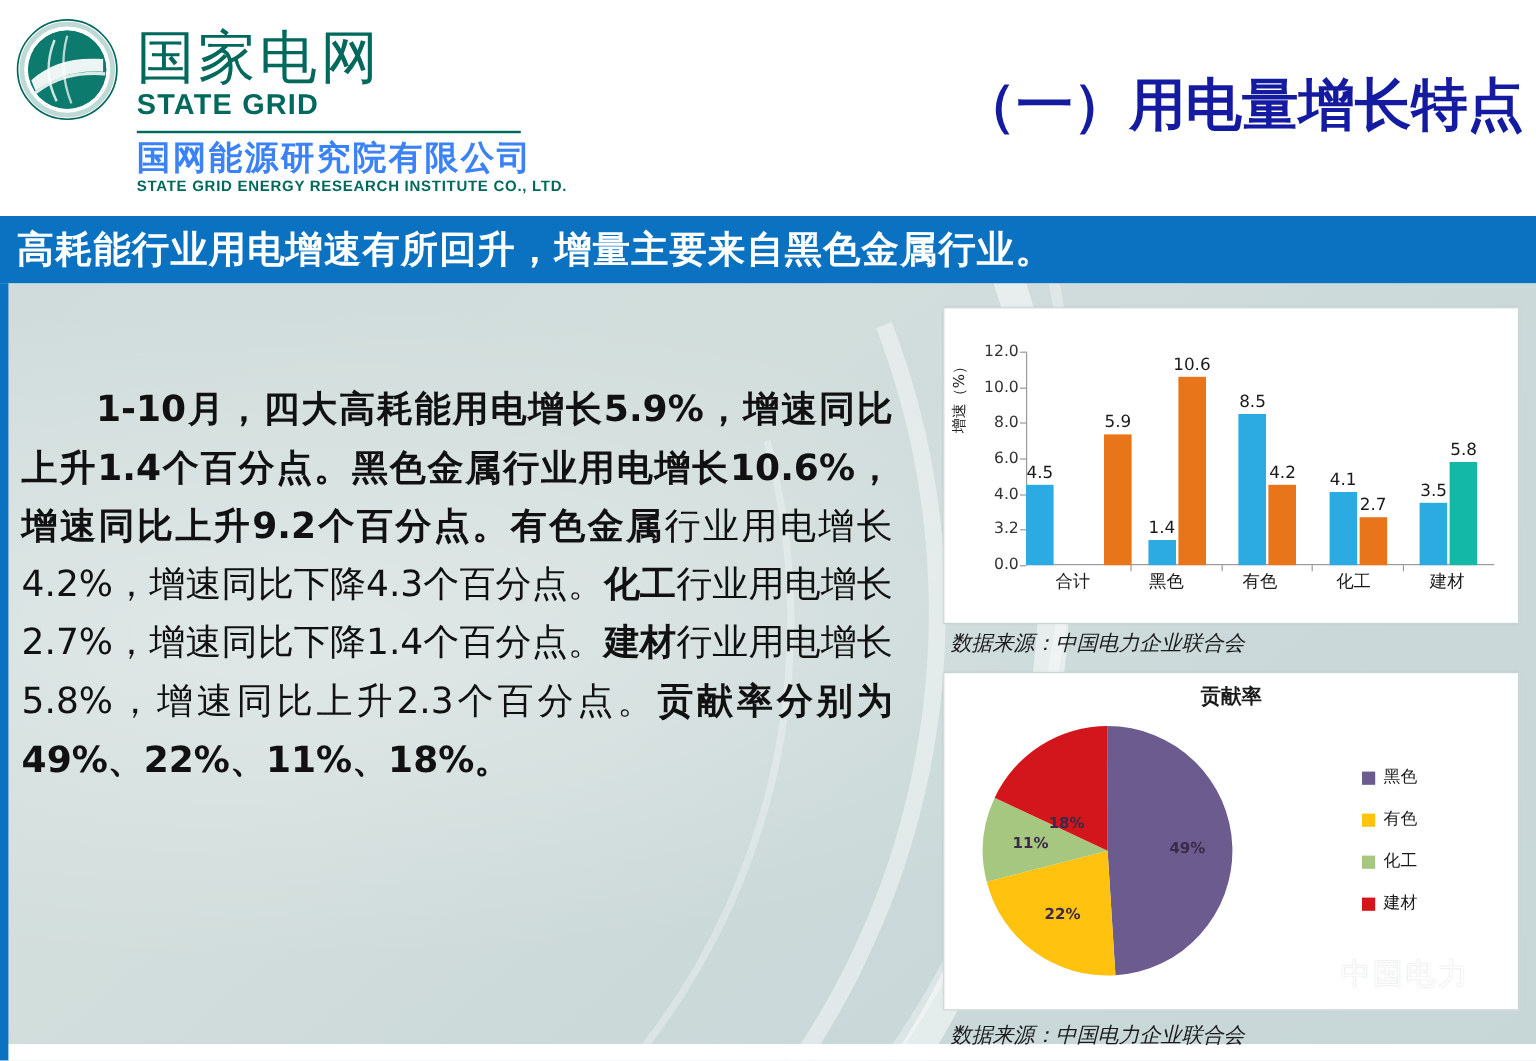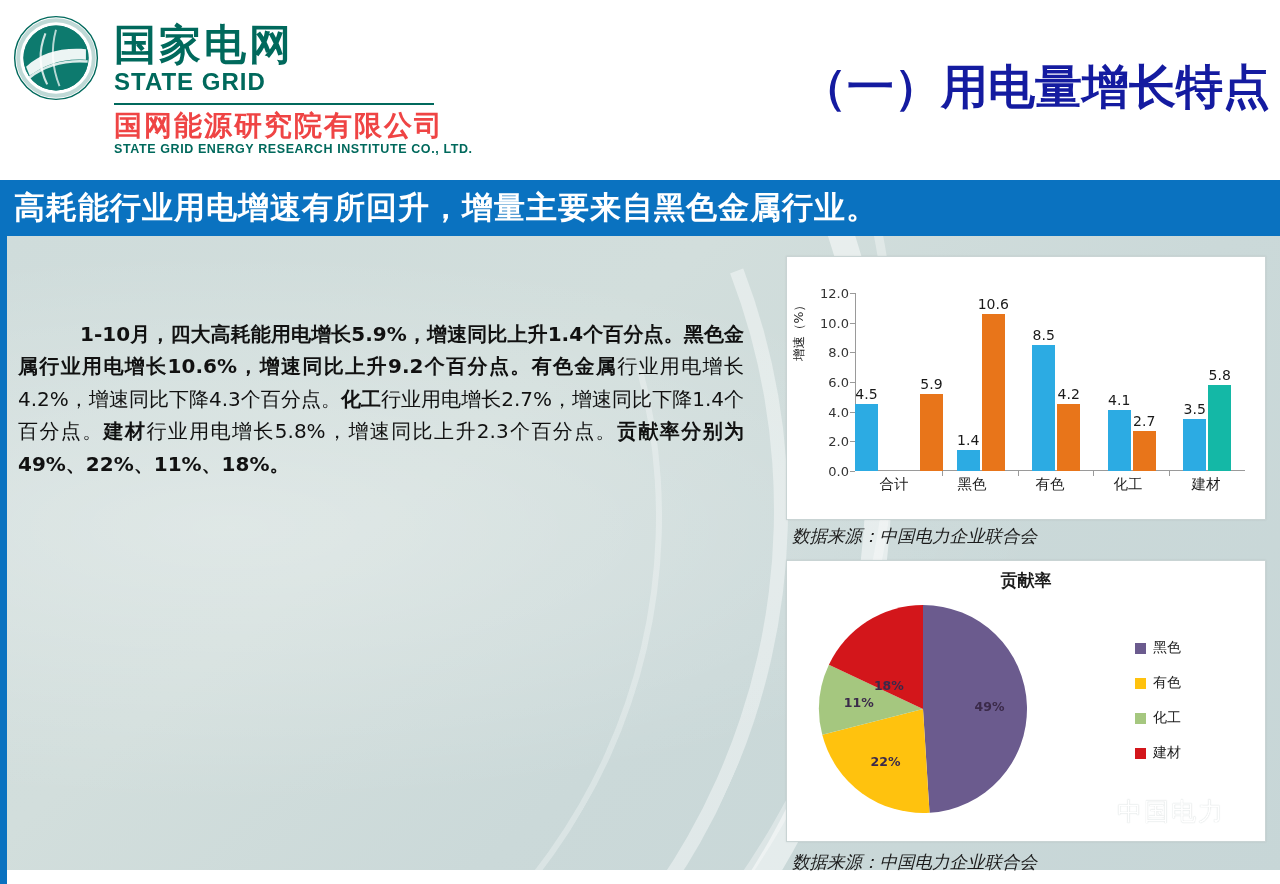--- a/index.html
+++ b/index.html
@@ -8,25 +8,25 @@
     font-family:"Liberation Sans","DejaVu Sans",sans-serif;
     background:#ffffff;
   }
   .slide{position:relative;width:1280px;height:884px;overflow:hidden;background:#fff;}
 
   
   .header{position:absolute;left:0;top:0;width:1280px;height:160px;background:#ffffff;z-index:5;}
   .logo-wrap{position:absolute;left:12px;top:10px;display:flex;align-items:flex-start;}
   .logo-mark{width:88px;height:88px;margin-top:4px;}
   .logo-text{margin-left:14px;padding-top:14px;}
-  .logo-cn{font-size:42px;font-weight:bold;color:#00695c;letter-spacing:3px;line-height:1.0;
+  .logo-cn{font-size:48px;font-weight:normal;color:#00695c;letter-spacing:3px;line-height:1.0;
            font-family:"DejaVu Sans","Liberation Sans",sans-serif;}
   .logo-en{font-size:24px;font-weight:bold;color:#00695c;letter-spacing:1px;line-height:1.15;margin-top:2px;}
   .logo-rule{width:320px;height:2px;background:#00695c;margin:7px 0 6px 0;}
-  .logo-cn2{font-size:28px;font-weight:bold;color:#ef4444;letter-spacing:2px;line-height:1.05;
+  .logo-cn2{font-size:28px;font-weight:bold;color:#3b82f6;letter-spacing:2px;line-height:1.05;
             font-family:"DejaVu Sans","Liberation Sans",sans-serif;}
   .logo-en2{font-size:12.5px;font-weight:bold;color:#00695c;letter-spacing:0.6px;margin-top:2px;}
 
   .slide-title{position:absolute;right:10px;top:56px;font-size:47px;font-weight:bold;color:#141ba0;
                letter-spacing:0px;white-space:nowrap;
                font-family:"DejaVu Sans","Liberation Sans",sans-serif;}
 
   
   .banner{position:absolute;left:0;top:180px;width:1280px;height:56px;background:#0a72c0;z-index:4;}
   .banner-text{position:absolute;left:14px;top:50%;transform:translateY(-50%);
@@ -48,21 +48,21 @@
   .sw4{width:1150px;height:1150px;left:-500px;top:-300px;border-width:6px;transform:rotate(30deg);
        border-color:rgba(255,255,255,0.3);border-left-color:transparent;border-top-color:transparent;}
   .haze{position:absolute;left:0;top:0;width:1280px;height:648px;
         background:radial-gradient(ellipse at 18% 45%, rgba(255,255,255,0.30) 0%, rgba(255,255,255,0) 55%);}
   .left-edge{position:absolute;left:0;top:236px;width:7px;height:648px;background:#0a72c0;z-index:6;}
   .left-edge-b{position:absolute;left:0;top:870px;width:1280px;height:14px;background:#ffffff;z-index:2;}
 
   
   .para{position:absolute;left:18px;top:318px;width:726px;z-index:3;
         font-family:"DejaVu Sans","Liberation Sans",sans-serif;
-        font-size:20px;line-height:1.62;color:#111111;text-align:justify;}
+        font-size:30px;line-height:1.62;color:#111111;text-align:justify;}
   .para .b{font-weight:bold;}
   .para .ind{display:inline-block;width:62px;}
 
   
   .panel{position:absolute;background:#ffffff;z-index:3;border:1px solid #c9d4d4;box-shadow:0 0 2px rgba(0,0,0,.08);}
   #bar-panel{left:786px;top:256px;width:478px;height:262px;}
   #pie-panel{left:786px;top:560px;width:478px;height:280px;}
 
   .src{position:absolute;z-index:3;font-style:italic;font-size:17.5px;color:#1b1b1b;
        font-family:"DejaVu Serif","Liberation Serif",serif;white-space:nowrap;}
@@ -159,39 +159,39 @@
   </div>
 
   <div class="panel" id="bar-panel">
     <div class="bc-ylab">增速（%）</div>
     <div class="bc-plot">
       <div class="axis-y"></div>
       <div class="axis-x"></div>
       <div id="bc-ticks">
           <div class="bc-tick" style="top: 178px;">0.0</div>
           <div class="bc-tickmark" style="top: 178px;"></div>
-          <div class="bc-tick" style="top: 148.333px;">2.0</div>
+          <div class="bc-tick" style="top: 148.333px;">3.2</div>
           <div class="bc-tickmark" style="top: 148.333px;"></div>
           <div class="bc-tick" style="top: 118.667px;">4.0</div>
           <div class="bc-tickmark" style="top: 118.667px;"></div>
           <div class="bc-tick" style="top: 89px;">6.0</div>
           <div class="bc-tickmark" style="top: 89px;"></div>
           <div class="bc-tick" style="top: 59.3333px;">8.0</div>
           <div class="bc-tickmark" style="top: 59.3333px;"></div>
           <div class="bc-tick" style="top: 29.6667px;">10.0</div>
           <div class="bc-tickmark" style="top: 29.6667px;"></div>
           <div class="bc-tick" style="top: 0px;">12.0</div>
           <div class="bc-tickmark" style="top: 0px;"></div>
         </div>
       <div class="bc-groups" id="bc-groups">
           <div class="bc-g">
             <div class="bar" style="height: 66.75px; background: rgb(44, 171, 227);">
               <span>4.5</span>
             </div>
-            <div class="bar" style="height: 77px; background: rgb(232, 117, 26); margin-left: 40px;">
+            <div class="bar" style="height: 109px; background: rgb(232, 117, 26); margin-left: 40px;">
               <span>5.9</span>
             </div>
             <div class="sep"></div>
           </div>
           <div class="bc-g">
             <div class="bar" style="height: 20.7667px; background: rgb(44, 171, 227);">
               <span>1.4</span>
             </div>
             <div class="bar" style="height: 157.233px; background: rgb(232, 117, 26);">
               <span>10.6</span>

